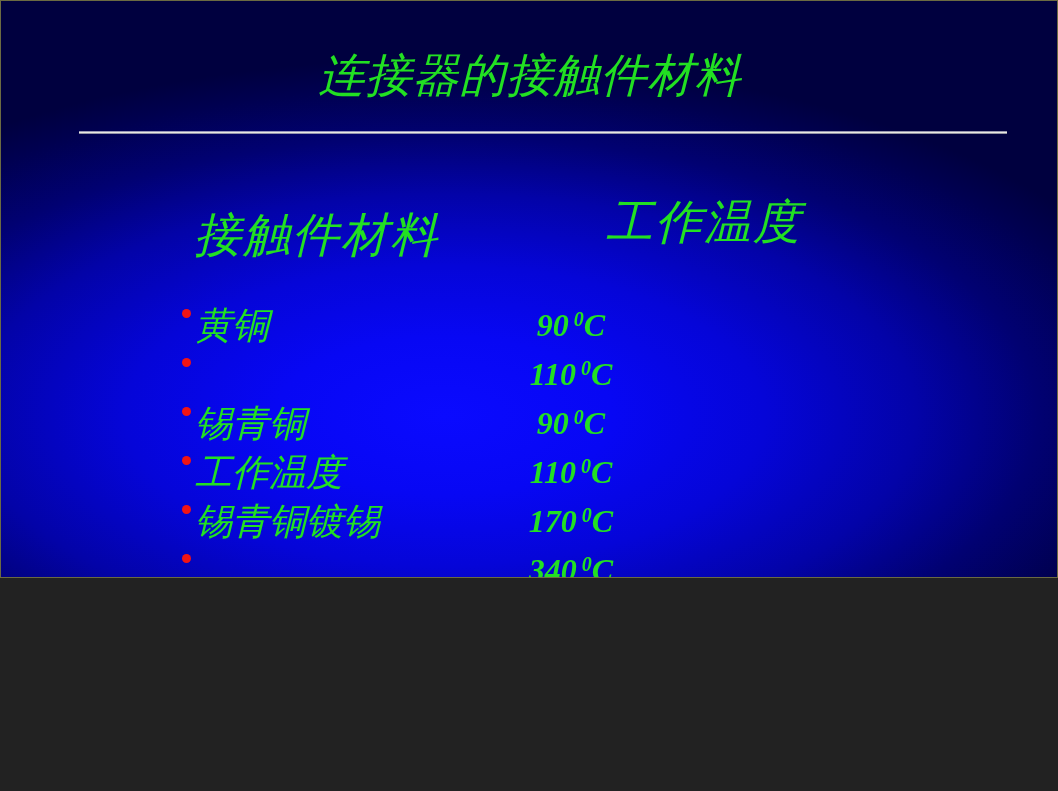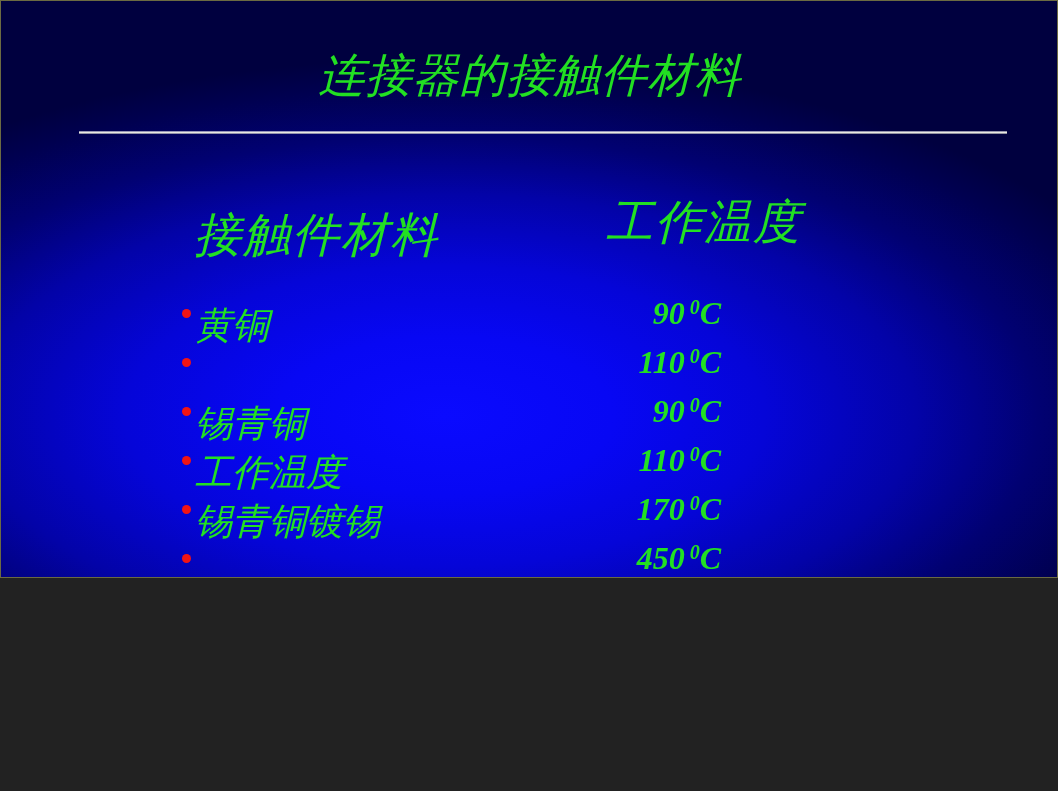--- a/index.html
+++ b/index.html
@@ -112,24 +112,24 @@
     font-size: 37px;
     line-height: 49px;
     white-space: nowrap;
     letter-spacing: 0px;
   }
   .temp {
     position: absolute;
     right: 0;
     top: 0;
     width: 300px;
-    text-align: right;
+    text-align: center;
     color: #22e022;
     font-size: 32px;
-    line-height: 36px;
+    line-height: 60px;
     font-weight: bold;
     white-space: nowrap;
   }
   .temp .deg {
     font-size: 20px;
     vertical-align: 10px;
     font-weight: bold;
     margin-left: 5px;
   }
   .temp .unit {
@@ -189,20 +189,20 @@
     </div>
 
     <div class="row">
       <span class="bullet-dot"></span>
       <span class="material">锡青铜镀锡</span>
       <span class="temp"><span>170</span><span class="deg">0</span><span class="unit">C</span></span>
     </div>
 
     <div class="row">
       <span class="bullet-dot"></span>
-      <span class="temp"><span>450</span><span class="deg">0</span><span class="unit">C</span></span>
+      <span class="temp"><span>340</span><span class="deg">0</span><span class="unit">C</span></span>
     </div>
 
   </div>
 
   <div id="page-number">8</div>
 
 </div>
 
 </body></html>

